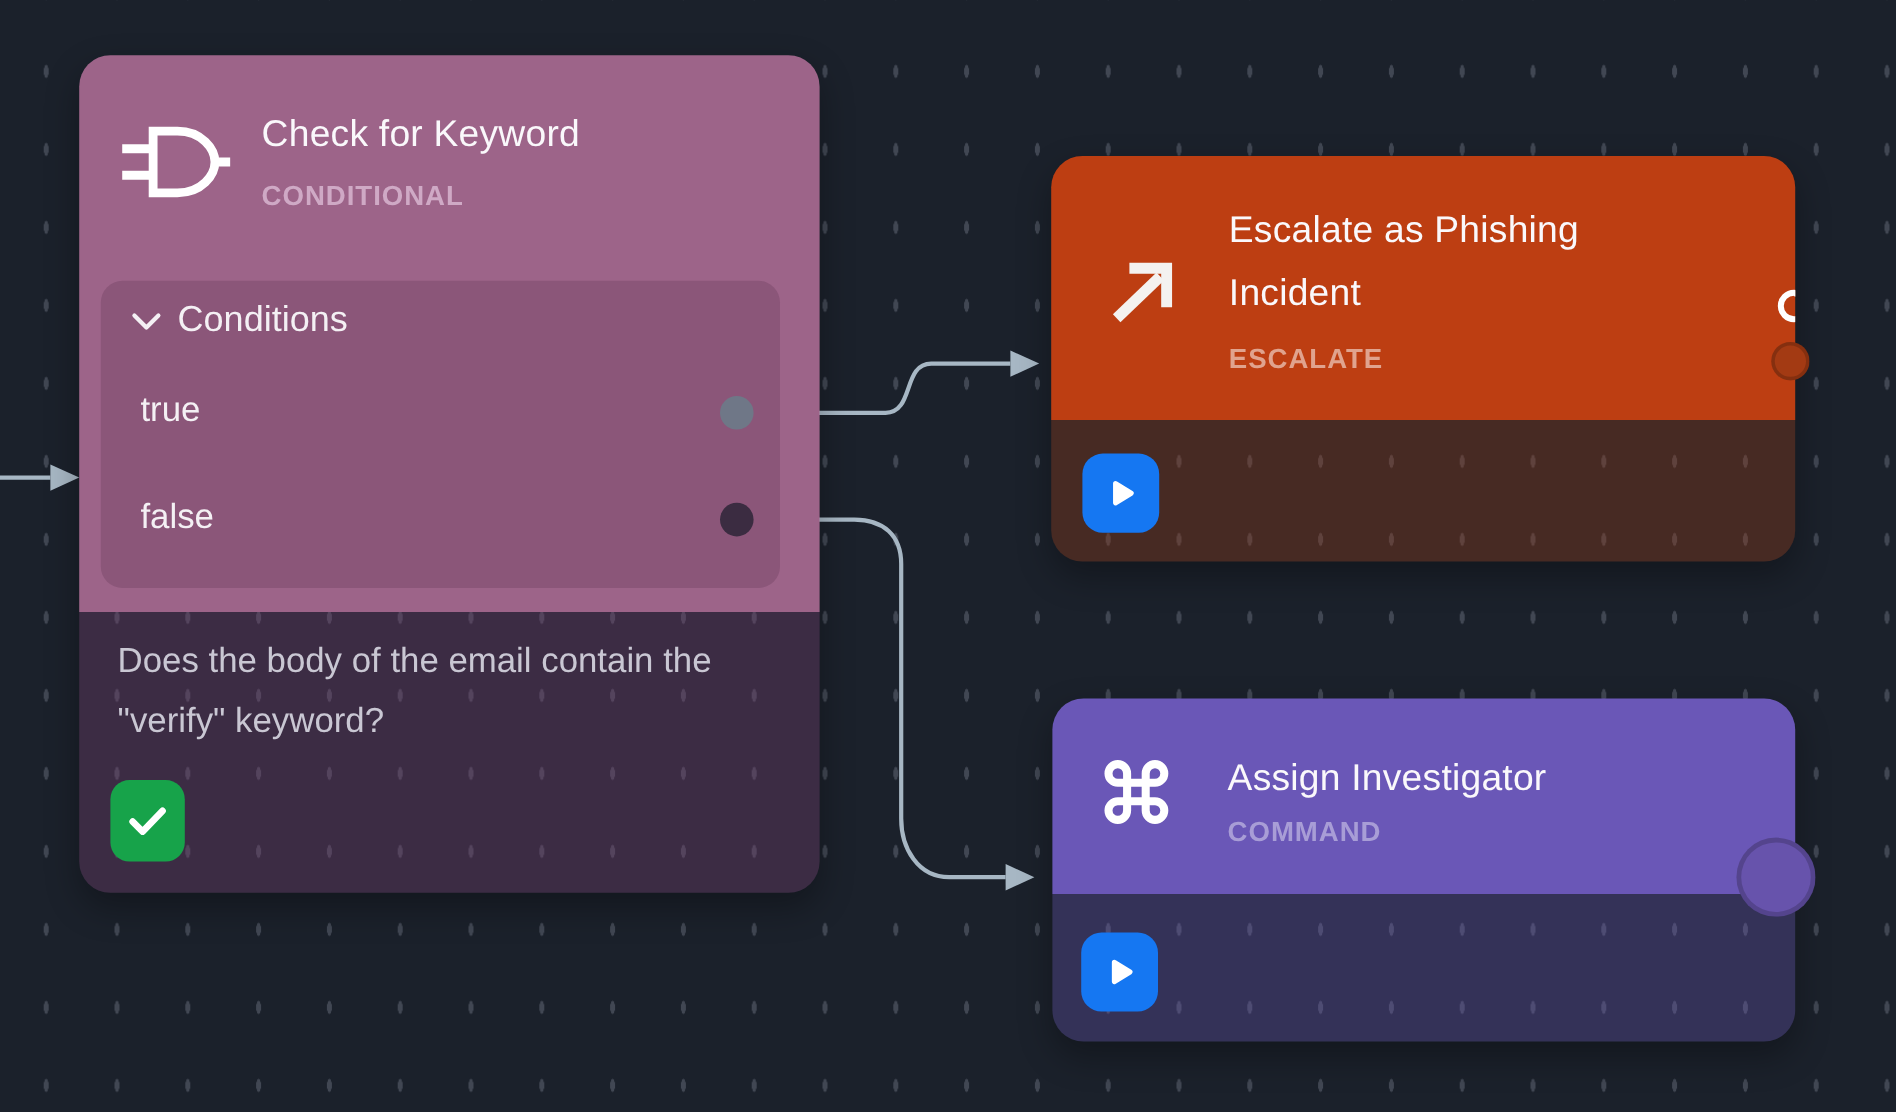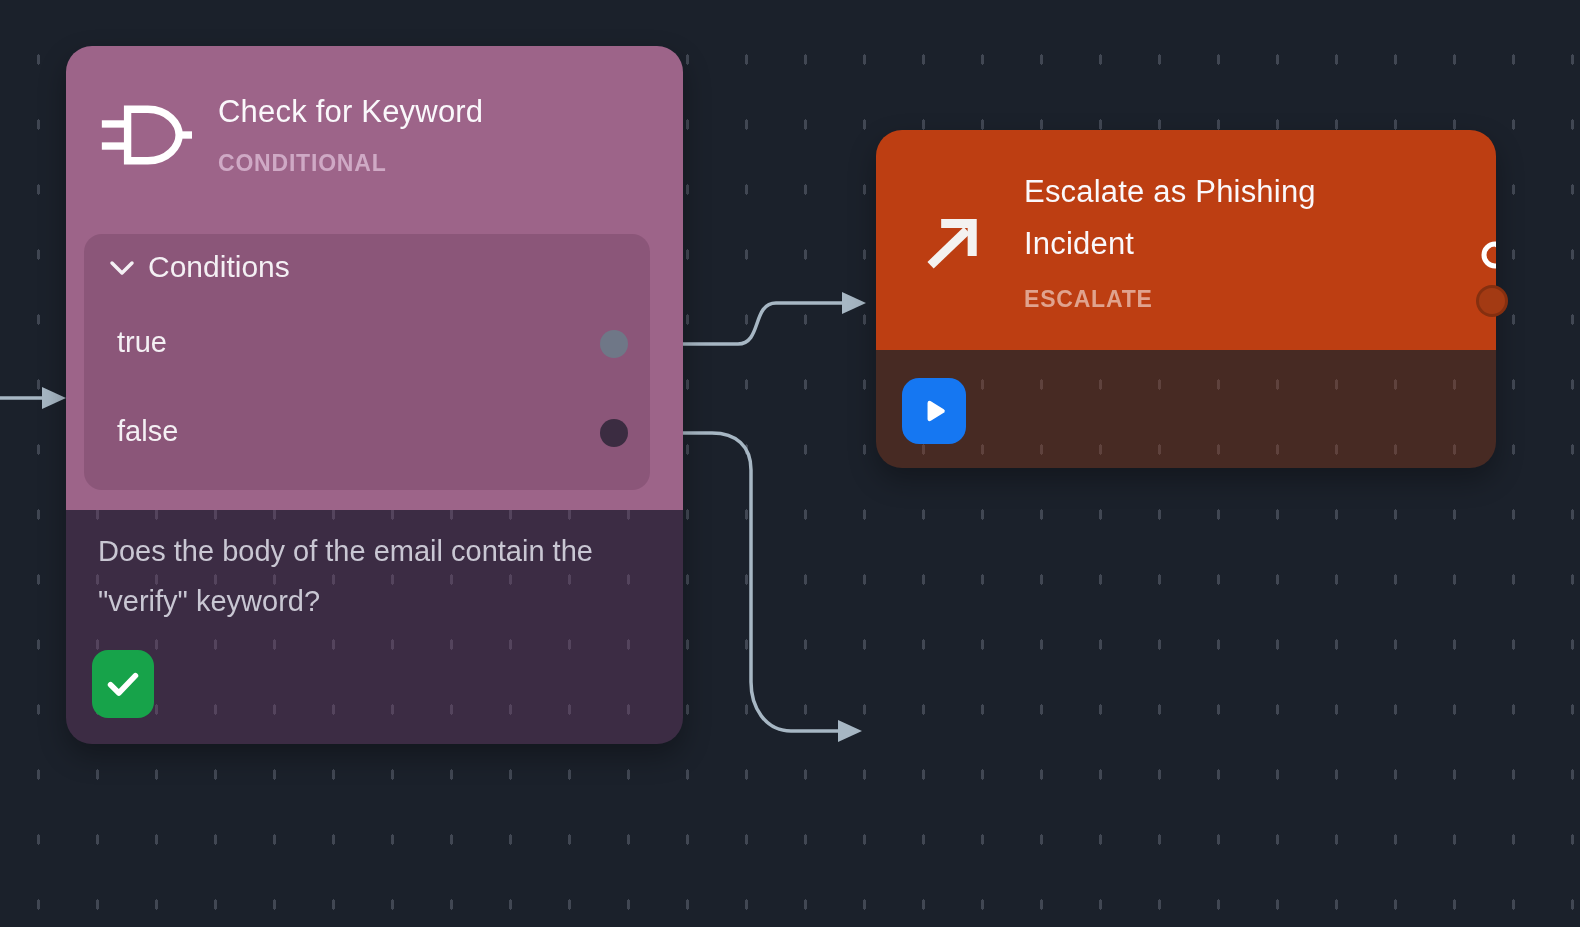--- a/index.html
+++ b/index.html
@@ -131,14 +131,33 @@
     <div class="node-body">
       <div class="desc">Does the body of the email contain the "verify" keyword?</div>
       <div class="status-btn">
         <svg width="36" height="36" viewBox="0 0 26 26" fill="none" stroke="#ffffff" stroke-width="4" stroke-linecap="round" stroke-linejoin="round">
           <polyline points="4,13.5 10,19.5 22,7"></polyline>
         </svg>
       </div>
     </div>
   </div>
 
+  <div class="node n-cmd">
+    <div class="node-header">
+      <div class="icon-box" style="left:38px;top:42px;width:64px;height:72px;">
+        <svg width="62" height="70" viewBox="0 0 24 24" fill="none" stroke="#ffffff" stroke-width="2.6" stroke-linecap="round" stroke-linejoin="round">
+          <path d="M18 3a3 3 0 0 0-3 3v12a3 3 0 1 0 3-3H6a3 3 0 1 0 3 3V6a3 3 0 1 0-3 3h12a3 3 0 1 0 0-6z"></path>
+        </svg>
+      </div>
+      <div class="node-title">Assign Investigator</div>
+      <div class="node-type">COMMAND</div>
+    </div>
+    <div class="port" style="left:570px;top:116px;width:66px;height:66px;background:#6753ac;border:4px solid rgba(0,0,0,.18);z-index:3;"></div>
+    <div class="node-body">
+      <div class="play-btn" style="left:24px;top:32px;">
+        <svg width="32" height="32" viewBox="0 0 26 26">
+          <path d="M9.5 6.5 L20 13 L9.5 19.5 Z" fill="#ffffff" stroke="#ffffff" stroke-width="3.5" stroke-linejoin="round"></path>
+        </svg>
+      </div>
+    </div>
+  </div>
 
 </div>
 
 </body></html>

